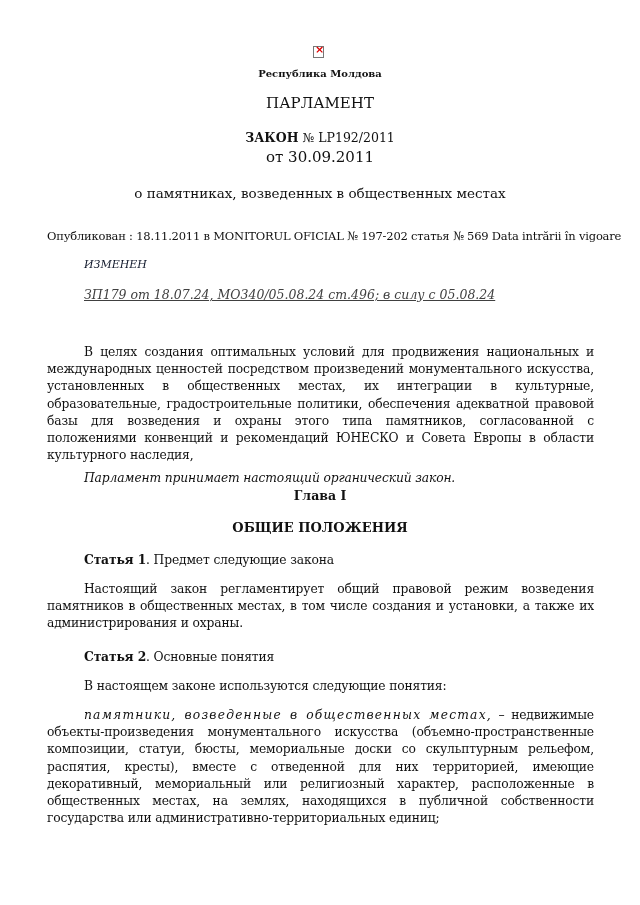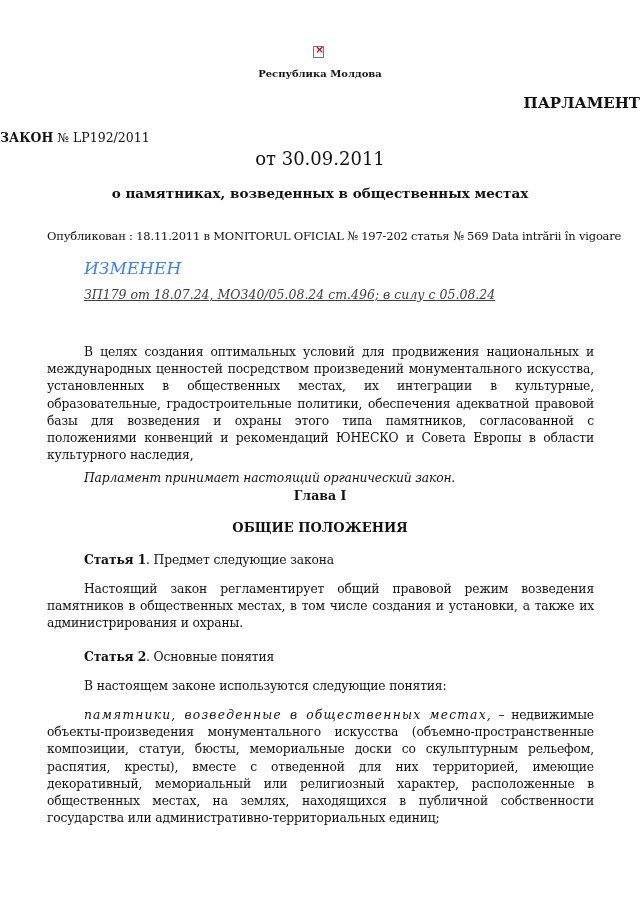--- a/index.html
+++ b/index.html
@@ -13,29 +13,29 @@
     .img-broken {
       position: absolute; left: 313px; top: 46px; width: 11px; height: 12px;
       border: 1px solid #777; box-sizing: border-box; background: #fff;
     }
     .img-broken::after {
       content: "×"; position: absolute; left: 1px; top: -4px; color: #d00;
       font-size: 11px; font-weight: bold; font-family: "DejaVu Sans", sans-serif;
     }
     .republic { position: absolute; top: 68px; left: 0; width: 640px; text-align: center;
       font-size: 10px; font-weight: bold; }
-    .parliament { position: absolute; top: 94px; left: 0; width: 640px; text-align: right;
-      font-size: 15px; font-weight: bold; }
-    .law-num { position: absolute; top: 130px; left: 0; width: 640px; text-align: left; font-size: 12.5px; }
+    .parliament { position: absolute; top: 94px; left: 0; width: 640px; text-align: center;
+      font-size: 15px; }
+    .law-num { position: absolute; top: 130px; left: 0; width: 640px; text-align: center; font-size: 12.5px; }
     .law-num b { font-weight: bold; }
-    .law-date { position: absolute; top: 148px; left: 0; width: 640px; text-align: center; font-size: 18px; }
+    .law-date { position: absolute; top: 148px; left: 0; width: 640px; text-align: center; font-size: 15px; }
     .law-title { position: absolute; top: 185px; left: 0; width: 640px; text-align: center;
-      font-size: 13.5px; font-weight: bold; }
+      font-size: 13.5px; font-weight: normal; }
     .published { position: absolute; top: 229px; left: 47px; font-size: 11.5px; white-space: nowrap; letter-spacing: -0.2px; }
-    .changed { position: absolute; top: 258px; left: 84px; font-size: 17px; font-style: italic; color: #3b82f6; }
+    .changed { position: absolute; top: 258px; left: 84px; font-size: 11px; font-style: italic; color: #0f172a; }
     .amend-link { position: absolute; top: 287px; left: 84px; font-size: 12.5px; font-style: italic; color: #404040; text-decoration: underline; }
     .para {
       position: absolute; left: 47px; width: 547px;
       font-size: 12.3px; line-height: 17.2px; text-align: justify; text-align-last: left;
       letter-spacing: -0.15px;
     }
     .para .ind { display: inline-block; width: 37px; }
     .p1 { top: 344px; }
     .p2 { top: 470px; font-style: italic; }
     .chapter { position: absolute; top: 488px; left: 0; width: 640px; text-align: center; font-size: 12.5px; font-weight: bold; }

